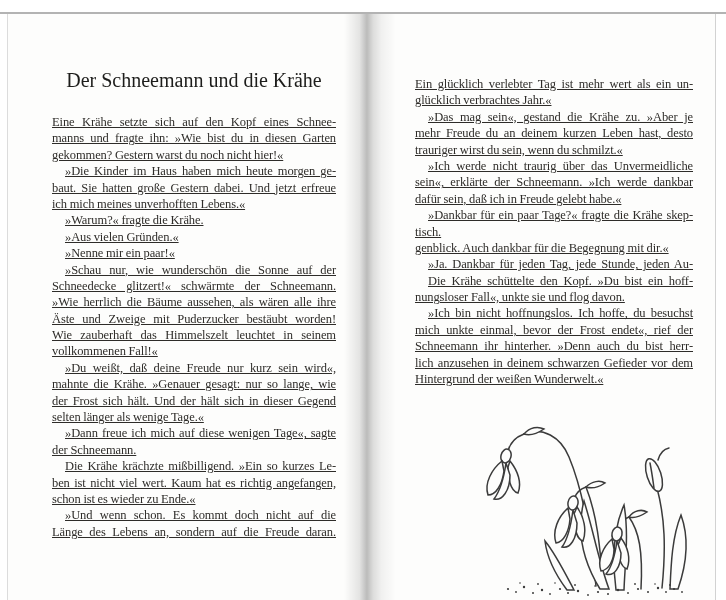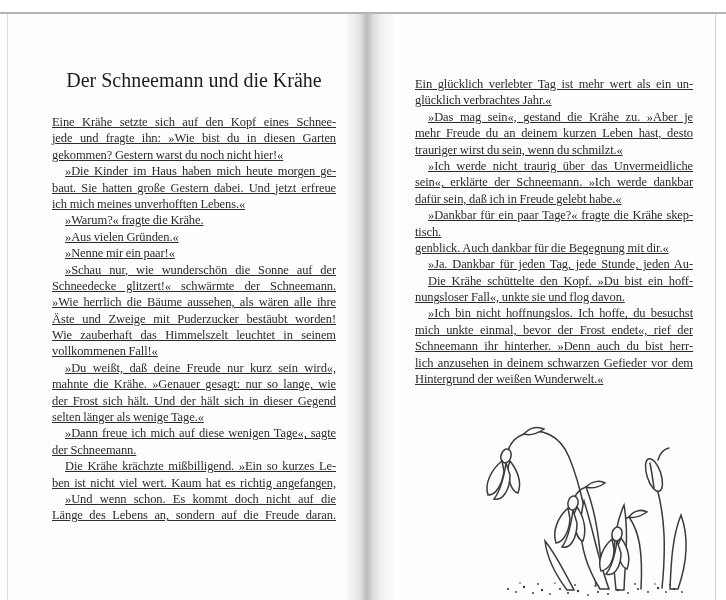--- a/index.html
+++ b/index.html
@@ -40,21 +40,21 @@
   <div class="top-hairline"></div>
   <div class="edge-left"></div>
   <div class="edge-right"></div>
   <div class="bottom-strip"></div>
 
   <div class="title">Der Schneemann und die Krähe</div>
 
   <div class="bodytext lp">
 
   <div class="line">Eine Krähe setzte sich auf den Kopf eines Schnee-</div>
-      <div class="line">jede und fragte ihn: »Wie bist du in diesen Garten</div>
+      <div class="line">manns und fragte ihn: »Wie bist du in diesen Garten</div>
       <div class="line end">gekommen? Gestern warst du noch nicht hier!«</div>
       <div class="line indent">»Die Kinder im Haus haben mich heute morgen ge-</div>
       <div class="line">baut. Sie hatten große Gestern dabei. Und jetzt erfreue</div>
       <div class="line end">ich mich meines unverhofften Lebens.«</div>
       <div class="line indent end">»Warum?« fragte die Krähe.</div>
       <div class="line indent end">»Aus vielen Gründen.«</div>
       <div class="line indent end">»Nenne mir ein paar!«</div>
       <div class="line indent">»Schau nur, wie wunderschön die Sonne auf der</div>
       <div class="line">Schneedecke glitzert!« schwärmte der Schneemann.</div>
       <div class="line">»Wie herrlich die Bäume aussehen, als wären alle ihre</div>
@@ -62,20 +62,21 @@
       <div class="line">Wie zauberhaft das Himmelszelt leuchtet in seinem</div>
       <div class="line end">vollkommenen Fall!«</div>
       <div class="line indent">»Du weißt, daß deine Freude nur kurz sein wird«,</div>
       <div class="line">mahnte die Krähe. »Genauer gesagt: nur so lange, wie</div>
       <div class="line">der Frost sich hält. Und der hält sich in dieser Gegend</div>
       <div class="line end">selten länger als wenige Tage.«</div>
       <div class="line indent">»Dann freue ich mich auf diese wenigen Tage«, sagte</div>
       <div class="line end">der Schneemann.</div>
       <div class="line indent">Die Krähe krächzte mißbilligend. »Ein so kurzes Le-</div>
       <div class="line">ben ist nicht viel wert. Kaum hat es richtig angefangen,</div>
+      <div class="line end">schon ist es wieder zu Ende.«</div>
       <div class="line indent">»Und wenn schon. Es kommt doch nicht auf die</div>
       <div class="line">Länge des Lebens an, sondern auf die Freude daran.</div>
     </div>
 
 
   <div class="bodytext rp">
 
   <div class="line">Ein glücklich verlebter Tag ist mehr wert als ein un-</div>
       <div class="line end">glücklich verbrachtes Jahr.«</div>
       <div class="line indent">»Das mag sein«, gestand die Krähe zu. »Aber je</div>

